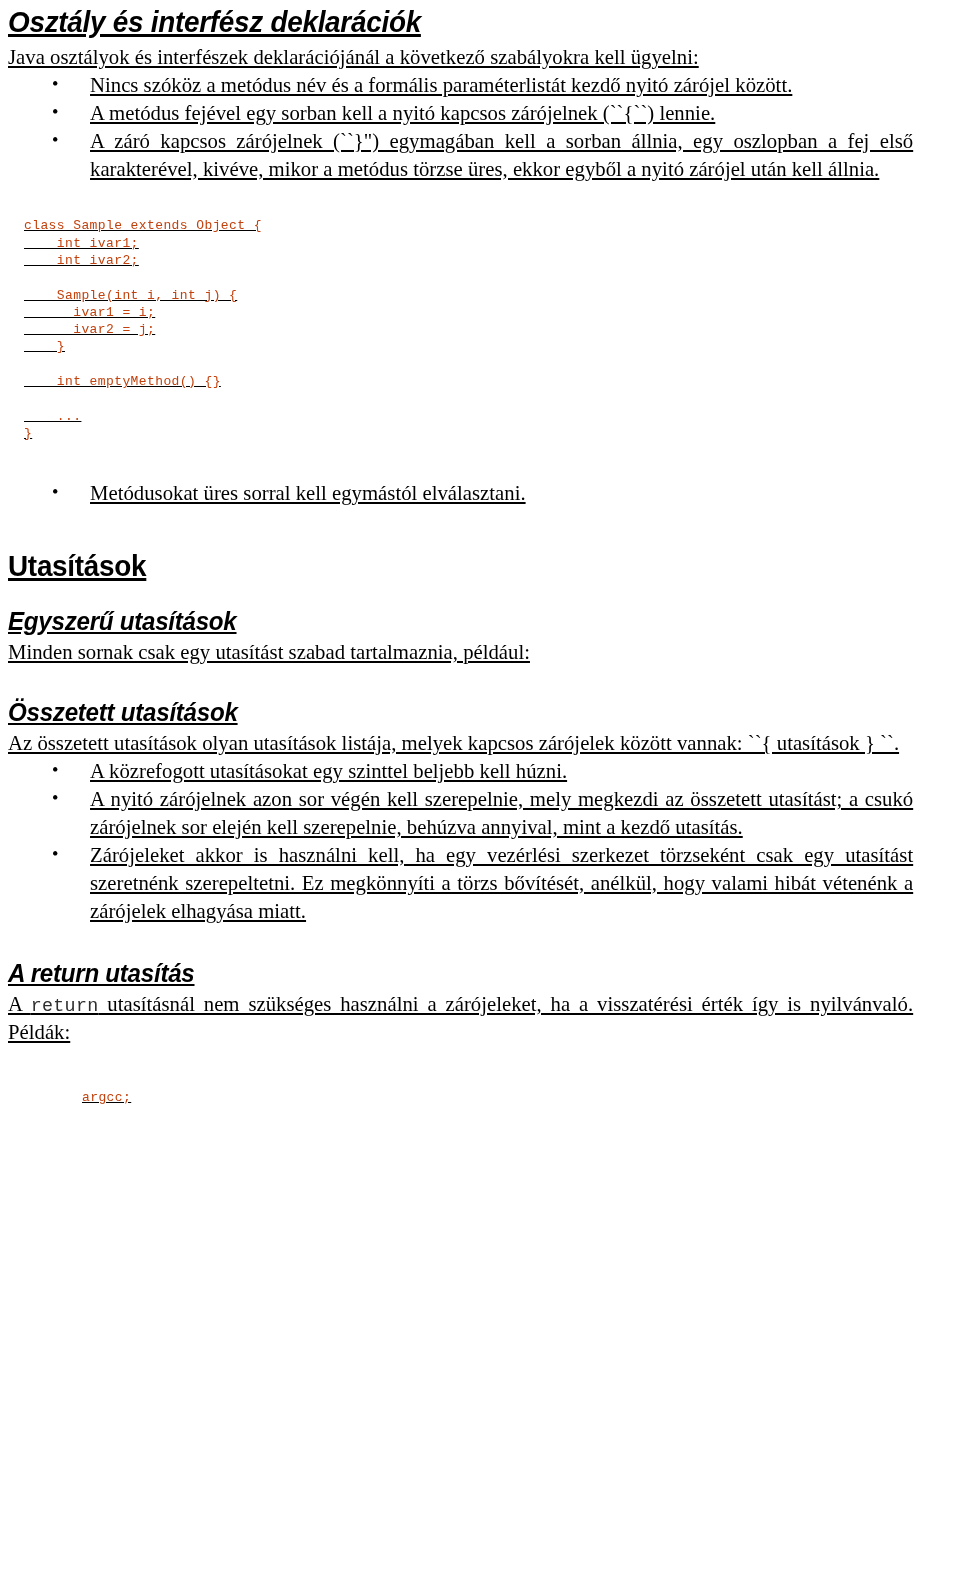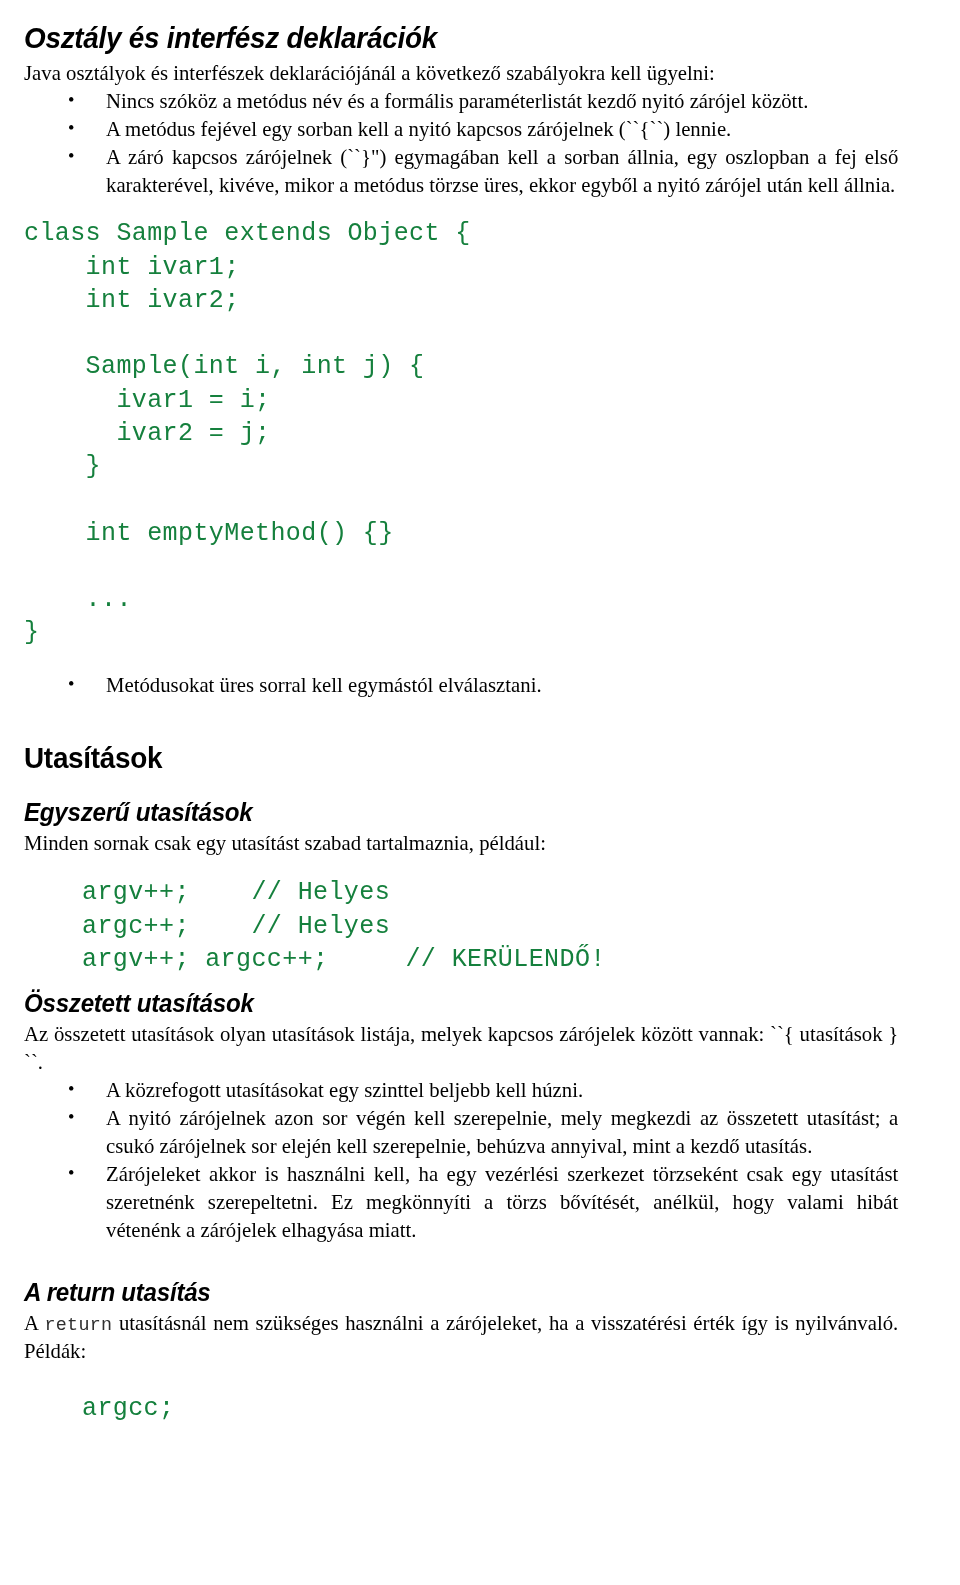--- a/index.html
+++ b/index.html
@@ -12,22 +12,23 @@
     width: 960px;
     height: 1585px;
     overflow: hidden;
     font-family: "Liberation Serif", "DejaVu Serif", serif;
     color: #000000;
   }
   .page {
     position: relative;
     width: 960px;
     height: 1425px;
-    padding: 16px;
+    padding: 0;
     box-sizing: border-box;
+    text-decoration: underline;
   }
   .inner {
     padding: 6px 14px 0 8px;
   }
 
   
   h1.doc-title {
     font-family: "Liberation Sans Narrow", "Liberation Sans", "DejaVu Sans", sans-serif;
     font-style: italic;
     font-weight: bold;
@@ -99,25 +100,25 @@
     top: 0;
     width: 10px;
     text-align: center;
     font-size: 19px;
     line-height: 1.30;
   }
 
   
   pre.code {
     font-family: "Liberation Mono", "DejaVu Sans Mono", monospace;
-    font-size: 25px;
+    font-size: 13px;
     line-height: 1.33;
-    margin: 0;
+    margin: 16px;
     white-space: pre;
-    color: #15803d;
+    color: #c2410c;
     letter-spacing: 0.4px;
   }
   pre.code.indented { padding-left: 58px; }
   code.inline {
     font-family: "Liberation Mono", "DejaVu Sans Mono", monospace;
     font-size: 19px;
     color: #2f2f2f;
     letter-spacing: 0.3px;
   }
 
@@ -187,23 +188,20 @@
     <div class="sp-26"></div>
 
     <h3 class="sub-title">Egyszerű utasítások</h3>
 
     <div class="sp-4"></div>
 
     <p class="body nojust">Minden sornak csak egy utasítást szabad tartalmaznia, például:</p>
 
     <div class="sp-18"></div>
 
-    <pre class="code indented">argv++;    // Helyes
-argc++;    // Helyes
-argv++; argcc++;     // KERÜLENDŐ!</pre>
 
     <div class="sp-14"></div>
 
     <h3 class="sub-title">Összetett utasítások</h3>
 
     <div class="sp-4"></div>
 
     <p class="body">Az összetett utasítások olyan utasítások listája, melyek kapcsos zárójelek között vannak: ``{ utasítások } ``.</p>
 
     <ul class="bullets">

